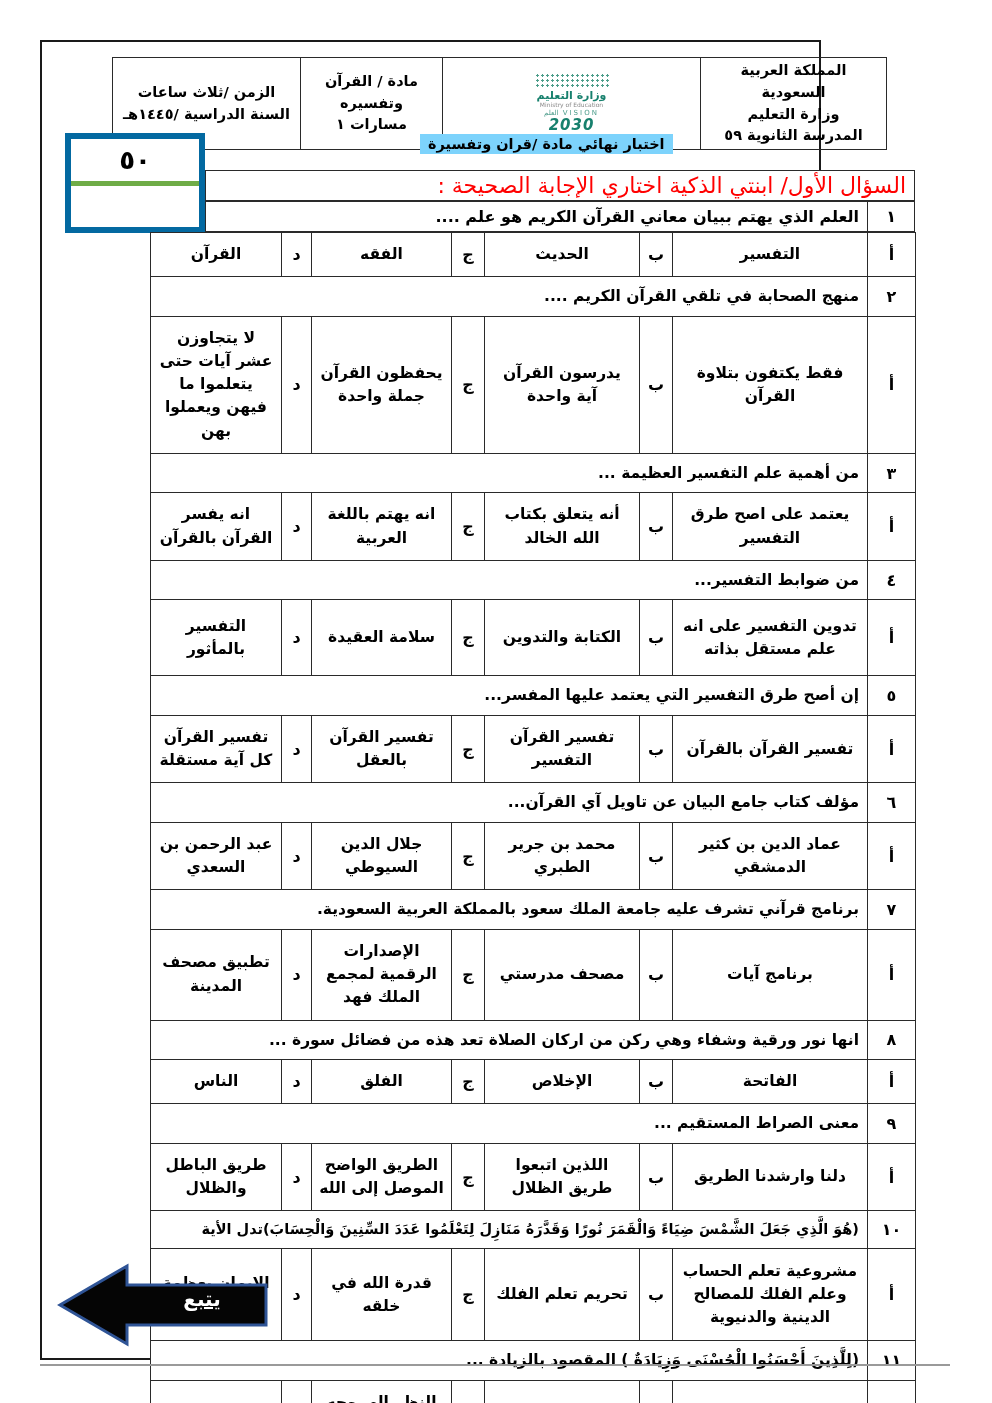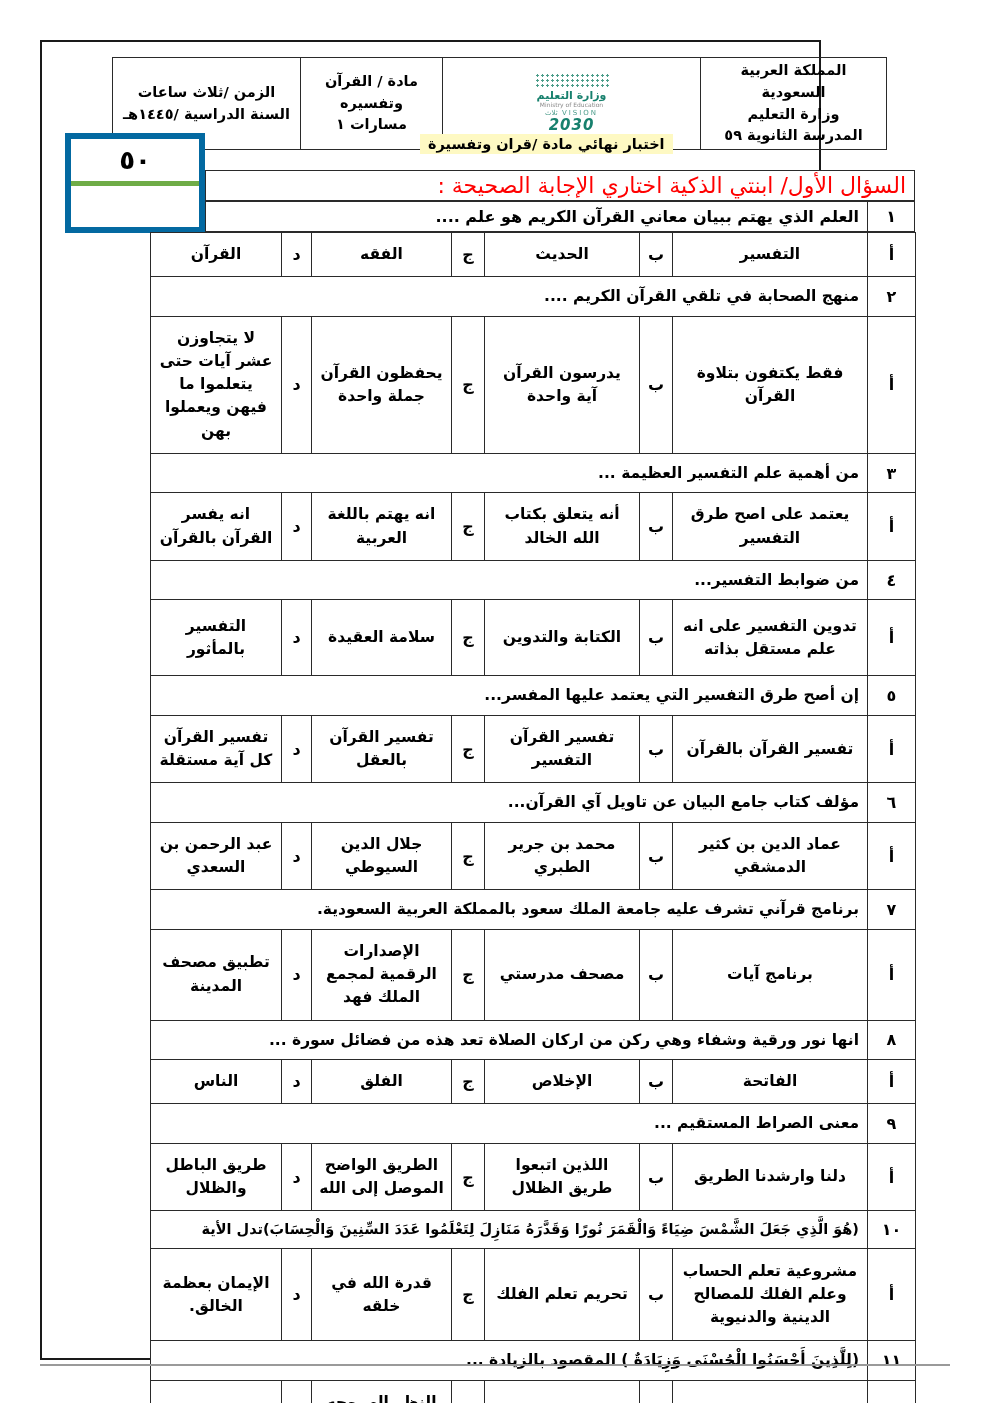--- a/index.html
+++ b/index.html
@@ -30,21 +30,21 @@
     background-size: 5px 5px; opacity: .85;
   }
   .logo-l1 { color: #17806d; font-weight: bold; font-size: 11px; }
   .logo-l2 { color: #8a8a8a; font-size: 6px; }
   .logo-l3 { color: #4c9c8b; font-size: 7px; letter-spacing: 2px; }
   .logo-l4 { color: #17806d; font-size: 15px; font-weight: bold; letter-spacing: 1px; font-style: italic; }
 
   
   .banner {
     position: absolute; left: 378px; top: 92px; padding: 2px 8px;
-    background: #fef9c3; color: #000; font-weight: bold; font-size: 14.5px;
+    background: #7dd3fc; color: #000; font-weight: bold; font-size: 14.5px;
     direction: rtl; white-space: nowrap;
   }
   .red-row {
     position: absolute; left: 163px; top: 128px; width: 710px; height: 31px;
     border: 1.5px solid #2a2a2a; display: flex; align-items: center;
     padding-right: 8px; color: #ff0000; font-weight: normal; font-size: 22px; direction: rtl;
     background: #fff;
   }
   .q1-row {
     position: absolute; left: 163px; top: 159px; width: 710px; height: 31px;
@@ -105,21 +105,21 @@
         <td class="header-cell">
           <div>المملكة العربية السعودية</div>
           <div>وزارة التعليم</div>
           <div>المدرسة الثانوية ٥٩</div>
         </td>
         <td class="logo-box">
           <div class="logo-inner">
             <div class="logo-dots"></div>
             <div class="logo-l1">وزارة التعليم</div>
             <div class="logo-l2">Ministry of Education</div>
-            <div class="logo-l3">VISION ثلاث</div>
+            <div class="logo-l3">VISION العلم</div>
             <div class="logo-l4">2030</div>
           </div>
         </td>
         <td class="header-cell">
           <div>مادة / القرآن وتفسيره</div>
           <div>مسارات ١</div>
         </td>
         <td class="header-cell">
           <div>الزمن /ثلاث ساعات</div>
           <div>السنة الدراسية /١٤٤٥هـ</div>
@@ -311,16 +311,22 @@
         <td class="lt">ب</td>
         <td class="op">مضاعة الدرجات</td>
         <td class="lt">ج</td>
         <td class="op">النظر إلى وجه الله الكريم</td>
         <td class="lt">د</td>
         <td class="op">زيادة الرزق</td>
       </tr>
     </tbody>
       </table>
 
+    <div class="continue-arrow">
+      <svg width="214" height="84" viewBox="0 0 214 84">
+        <path d="M 211 22 L 72 22 L 72 3 L 5 42 L 72 81 L 72 62 L 211 62 Z" fill="#050505" stroke="#2f5496" stroke-width="3" stroke-linejoin="miter"></path>
+      </svg>
+      <div class="continue-label">يتبع</div>
+    </div>
 
   </div>
   <div class="page-bottom-line"></div>
 </div>
 
 </body></html>

